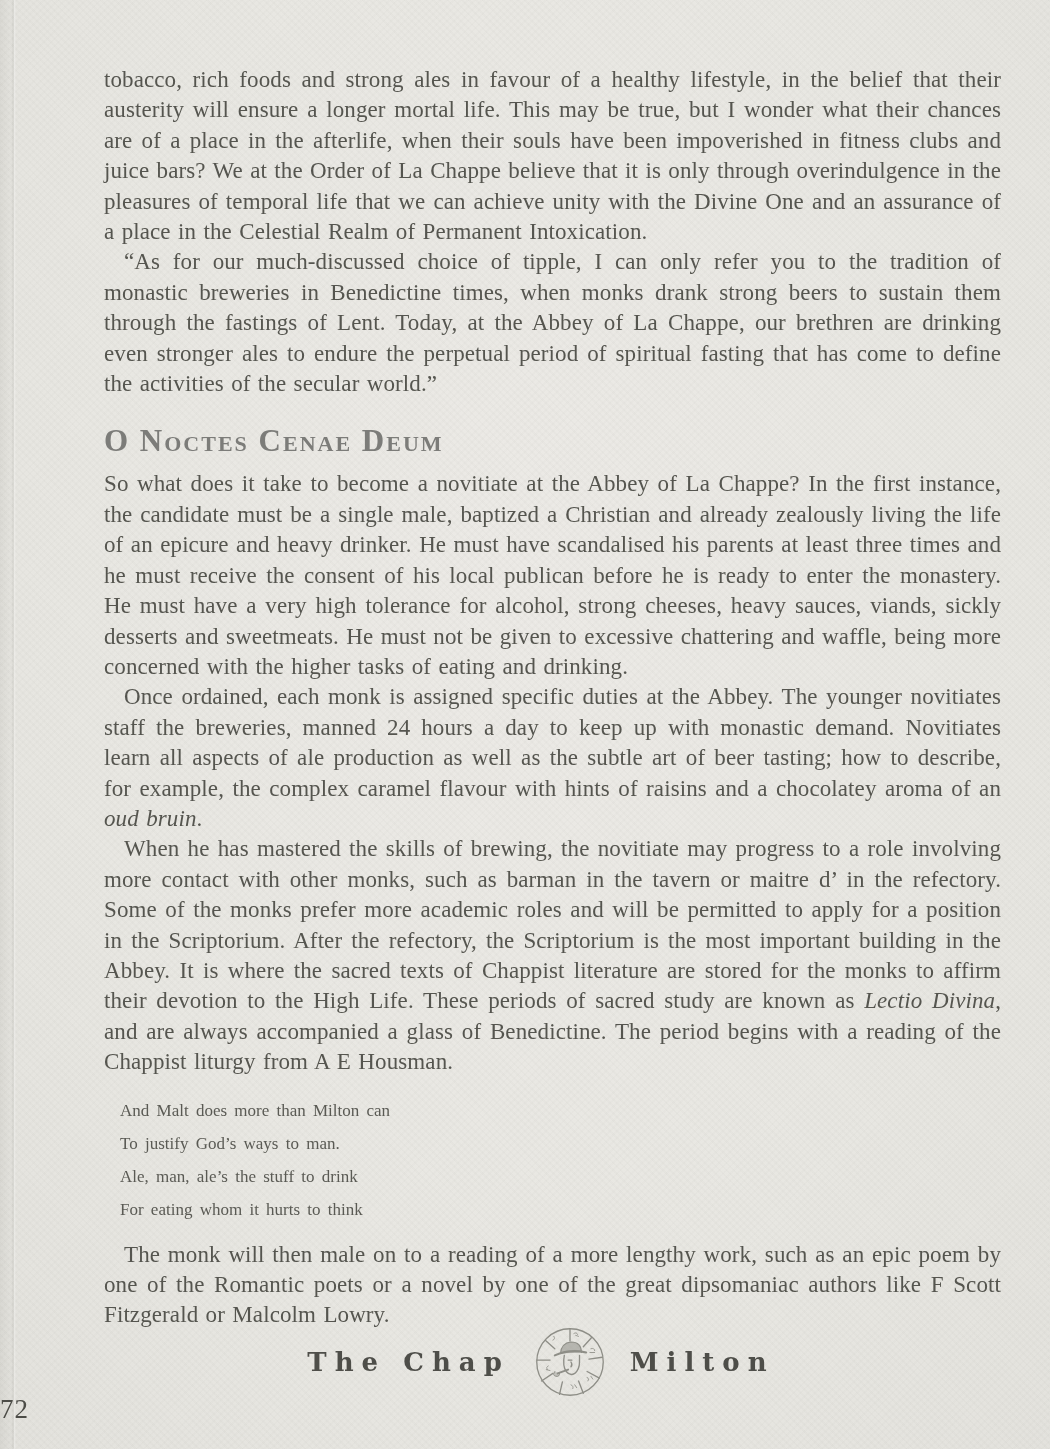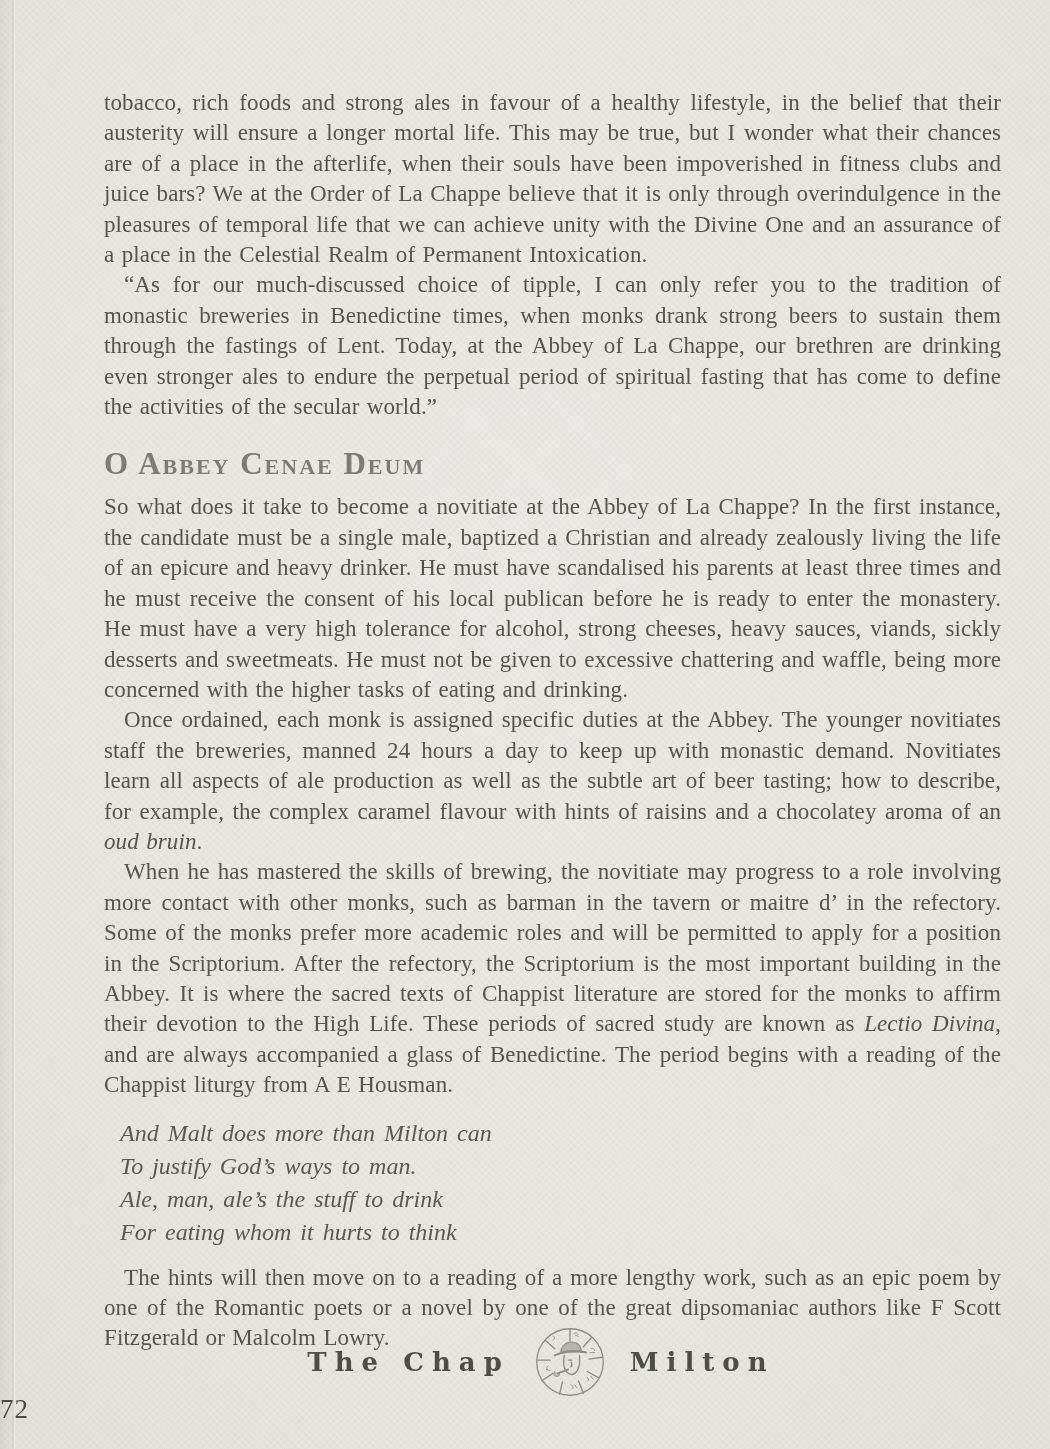--- a/index.html
+++ b/index.html
@@ -21,21 +21,21 @@
   .crease {
     position: absolute; left: 11px; top: 0; bottom: 0; width: 5px;
     background: linear-gradient(90deg, rgba(0,0,0,0) 0%, rgba(80,80,72,.10) 45%, rgba(255,255,255,.25) 70%, rgba(0,0,0,0) 100%);
   }
   .edge-shade {
     position: absolute; left: 0; top: 0; bottom: 0; width: 14px;
     background: linear-gradient(90deg, rgba(70,70,62,.07), rgba(0,0,0,0));
   }
   .text-block {
     position: absolute;
-    left: 104px; top: 88px; width: 897px;
+    left: 104px; top: 65px; width: 897px;
   }
   p.body {
     margin: 0;
     font-size: 23px;
     line-height: 30.4px;
     text-align: justify;
     letter-spacing: .1px;
     word-spacing: 1.5px;
     color: #55554f;
   }
@@ -43,22 +43,21 @@
   h2.section {
     margin: 24px 0 10px 0;
     font-variant: small-caps;
     font-weight: 600;
     font-size: 31px;
     letter-spacing: 2px;
     color: #7c7c79;
   }
   .poem {
     margin: 16px 0 14px 16px;
-    font-style: italic;
-    font-size: 24px;
+    font-size: 17px;
     line-height: 33px;
     color: #5a5a54;
     word-spacing: 3px;
   }
   .poem div { white-space: nowrap; }
   .footer {
     position: absolute;
     left: 16px; top: 1324px; width: 1050px;
     display: flex; align-items: center; justify-content: center;
     gap: 22px;
@@ -87,36 +86,36 @@
 <div class="page">
   <div class="edge-shade"></div>
   <div class="crease"></div>
 
   <div class="text-block">
 
     <p class="body">tobacco, rich foods and strong ales in favour of a healthy lifestyle, in the belief that their austerity will ensure a longer mortal life. This may be true, but I wonder what their chances are of a place in the afterlife, when their souls have been impoverished in fitness clubs and juice bars? We at the Order of La Chappe believe that it is only through overindulgence in the pleasures of temporal life that we can achieve unity with the Divine One and an assurance of a place in the Celestial Realm of Permanent Intoxication.</p>
 
     <p class="body indent">“As for our much-discussed choice of tipple, I can only refer you to the tradition of monastic breweries in Benedictine times, when monks drank strong beers to sustain them through the fastings of Lent. Today, at the Abbey of La Chappe, our brethren are drinking even stronger ales to endure the perpetual period of spiritual fasting that has come to define the activities of the secular world.”</p>
 
-    <h2 class="section">O Abbey Cenae Deum</h2>
+    <h2 class="section">O Noctes Cenae Deum</h2>
 
     <p class="body">So what does it take to become a novitiate at the Abbey of La Chappe? In the first instance, the candidate must be a single male, baptized a Christian and already zealously living the life of an epicure and heavy drinker. He must have scandalised his parents at least three times and he must receive the consent of his local publican before he is ready to enter the monastery. He must have a very high tolerance for alcohol, strong cheeses, heavy sauces, viands, sickly desserts and sweetmeats. He must not be given to excessive chattering and waffle, being more concerned with the higher tasks of eating and drinking.</p>
 
     <p class="body indent"><span>Once ordained, each monk is assigned specific duties at the Abbey. The younger novitiates staff the breweries, manned 24 hours a day to keep up with monastic demand. Novitiates learn all aspects of ale production as well as the subtle art of beer tasting; how to describe, for example, the complex caramel flavour with hints of raisins and a chocolatey aroma of an </span><i class="inline-latin">oud bruin</i><span>.</span></p>
 
     <p class="body indent"><span>When he has mastered the skills of brewing, the novitiate may progress to a role involving more contact with other monks, such as barman in the tavern or maitre d’ in the refectory. Some of the monks prefer more academic roles and will be permitted to apply for a position in the Scriptorium. After the refectory, the Scriptorium is the most important building in the Abbey. It is where the sacred texts of Chappist literature are stored for the monks to affirm their devotion to the High Life. These periods of sacred study are known as </span><i class="inline-latin">Lectio Divina</i><span>, and are always accompanied a glass of Benedictine. The period begins with a reading of the Chappist liturgy from A E Housman.</span></p>
 
     <div class="poem">
       <div>And Malt does more than Milton can</div>
       <div>To justify God’s ways to man.</div>
       <div>Ale, man, ale’s the stuff to drink</div>
       <div>For eating whom it hurts to think</div>
     </div>
 
-    <p class="body indent">The hints will then move on to a reading of a more lengthy work, such as an epic poem by one of the Romantic poets or a novel by one of the great dipsomaniac authors like F Scott Fitzgerald or Malcolm Lowry.</p>
+    <p class="body indent">The monk will then male on to a reading of a more lengthy work, such as an epic poem by one of the Romantic poets or a novel by one of the great dipsomaniac authors like F Scott Fitzgerald or Malcolm Lowry.</p>
   </div>
 
   <div class="footer">
     <span class="brand">The Chap</span>
 
     <svg class="emblem" viewBox="0 0 80 80" fill="none" stroke="#8e8e87" stroke-width="1.4" stroke-linecap="round">
 
       <circle cx="40" cy="40" r="35"></circle>
 
       <line x1="40" y1="5" x2="40" y2="18"></line>

